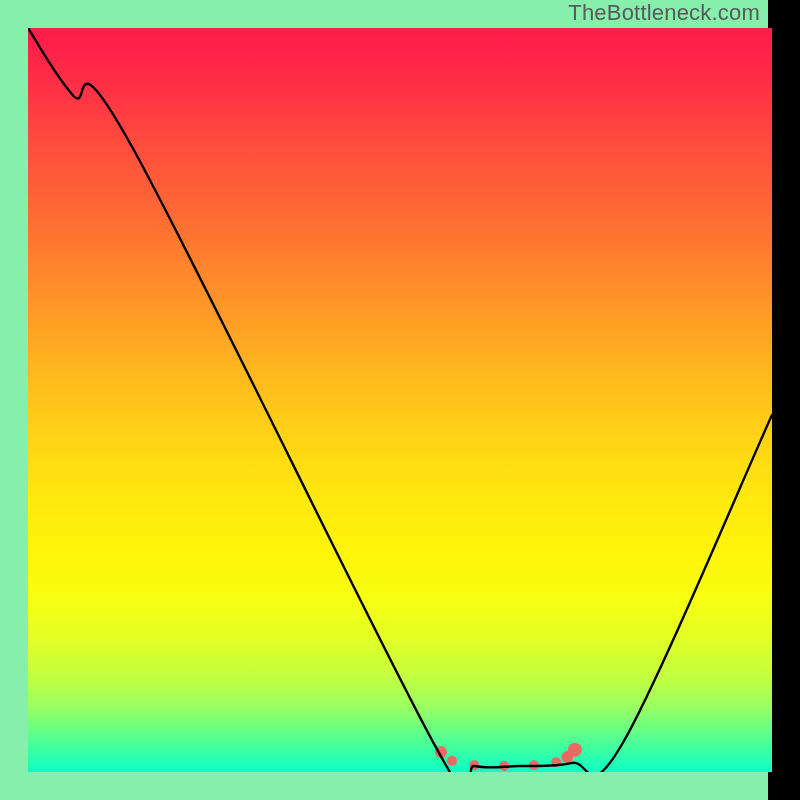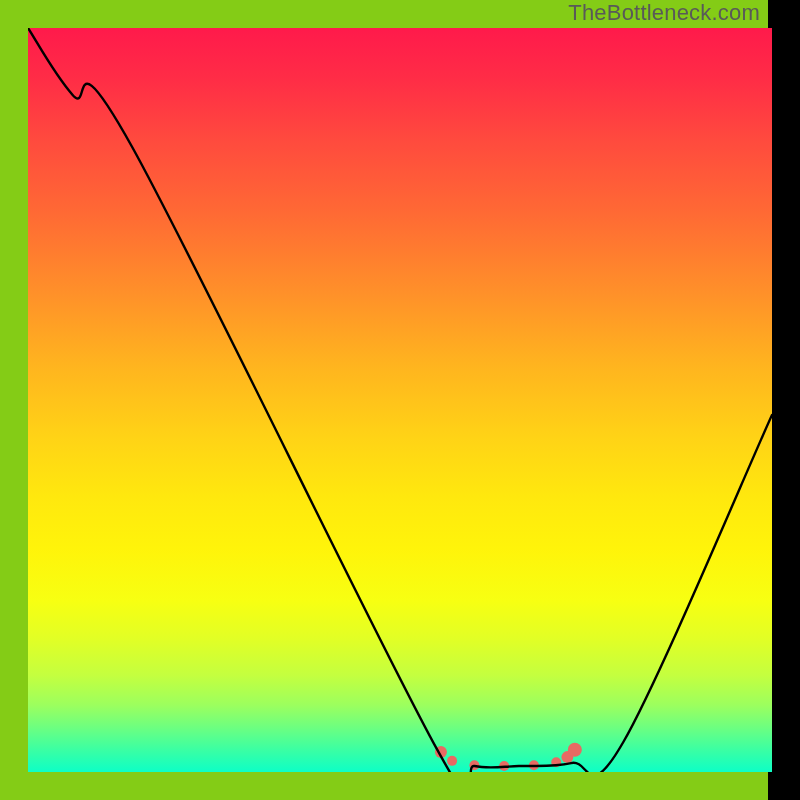--- a/index.html
+++ b/index.html
@@ -8,21 +8,21 @@
     width: 800px;
     height: 800px;
     background: #000;
     overflow: hidden;
     font-family: Arial, Helvetica, sans-serif;
   }
   .frame {
     position: relative;
     width: 768px;
     height: 800px;
-    background: #84cc16;
+    background: #86efac;
   }
   .plot {
     position: absolute;
     left: 28px;
     top: 28px;
     width: 744px;
     height: 744px;
     overflow: hidden;
   }
   .gradient {

